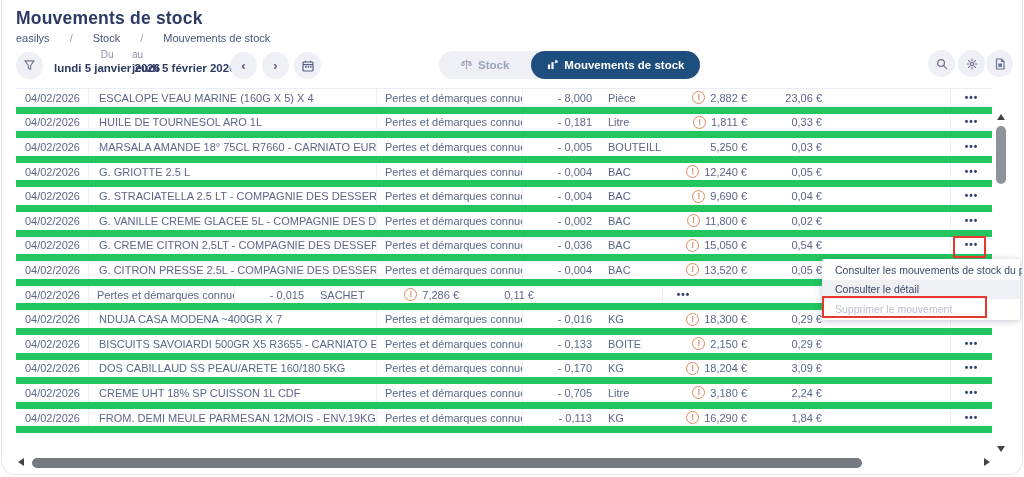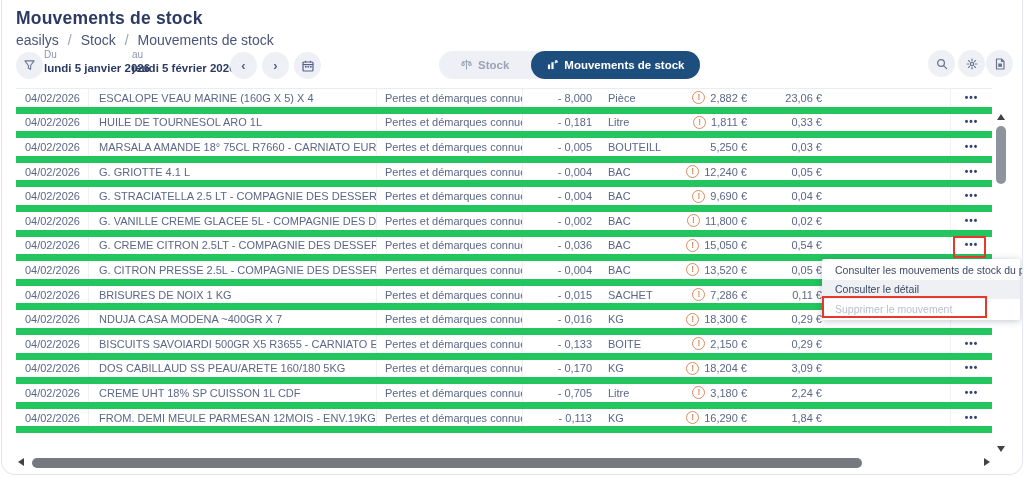--- a/index.html
+++ b/index.html
@@ -10,41 +10,41 @@
     background:#fff; border:1px solid #e3e6ee; border-top:none;
     border-radius:0 0 14px 14px; overflow:hidden;
   }
   
   .page-title {
     position:absolute; left:14px; top:8px;
     font-size:17.5px; font-weight:800; color:#2d3b64; letter-spacing:.2px;
   }
   .breadcrumb {
     position:absolute; left:14px; top:32px;
-    font-size:14px; color:#4a5478; display:flex; gap:9px; align-items:center;
+    font-size:11px; color:#4a5478; display:flex; gap:20px; align-items:center;
   }
   .breadcrumb .sep { color:#9aa1b8; }
   .breadcrumb .crumb { cursor:default; }
   
   .circle-btn {
     position:absolute; width:27px; height:27px; border-radius:50%;
     background:#eef0f5; border:none; display:flex; align-items:center; justify-content:center;
     color:#6b7590; cursor:pointer; padding:0;
   }
   .circle-btn svg { display:block; }
   .btn-filter { left:14px; top:52px; }
   .btn-prev   { left:228px; top:52px; }
   .btn-next   { left:260px; top:52px; }
   .btn-cal    { left:292px; top:52px; }
   .btn-search { left:926px; top:50px; }
   .btn-gear   { left:956px; top:50px; }
   .btn-export { left:984px; top:50px; }
   .chev { font-size:13px; font-weight:700; color:#56608a; line-height:1; }
   .date-block { position:absolute; top:49px; }
-  .date-from { left:42px; }
+  .date-from { left:52px;text-align:center; }
   .date-to   { left:130px; }
   .date-block .lbl { display:block; font-size:10px; color:#8d95ac; margin-bottom:2px; }
   .date-block .val { display:block; font-size:11.5px; font-weight:700; color:#2c3a63; white-space:nowrap; }
   
   .toggle {
     position:absolute; left:437px; top:51px; height:28px;
     background:#eef0f5; border-radius:15px; display:flex; align-items:center;
   }
   .toggle .seg {
     height:28px; border:none; background:transparent; border-radius:15px;
@@ -270,21 +270,21 @@
       <div class="cell c-service"></div>
       <div class="cell c-actions">
         <button class="dots-btn">
           <span>•••</span>
         </button>
       </div>
     </div>
 
     <div class="trow">
       <div class="cell c-date">04/02/2026</div>
-      <div class="cell c-product">G. GRIOTTE 4.1 L</div>
+      <div class="cell c-product">G. GRIOTTE 2.5 L</div>
       <div class="cell c-origin">Pertes et démarques connues</div>
       <div class="cell c-qty">- 0,004</div>
       <div class="cell c-unit">BAC</div>
       <div class="cell c-pu">
         <span class="warn-icon">!</span>
         <span class="pu-val">12,240 €</span>
       </div>
       <div class="cell c-amount">0,05 €</div>
       <div class="cell c-util"></div>
       <div class="cell c-service"></div>
@@ -370,21 +370,20 @@
       <div class="cell c-service"></div>
       <div class="cell c-actions">
         <button class="dots-btn">
           <span>•••</span>
         </button>
       </div>
     </div>
 
     <div class="trow">
       <div class="cell c-date">04/02/2026</div>
-      <div class="cell c-product">BRISURES DE NOIX 1 KG</div>
       <div class="cell c-origin">Pertes et démarques connues</div>
       <div class="cell c-qty">- 0,015</div>
       <div class="cell c-unit">SACHET</div>
       <div class="cell c-pu">
         <span class="warn-icon">!</span>
         <span class="pu-val">7,286 €</span>
       </div>
       <div class="cell c-amount">0,11 €</div>
       <div class="cell c-util"></div>
       <div class="cell c-service"></div>

